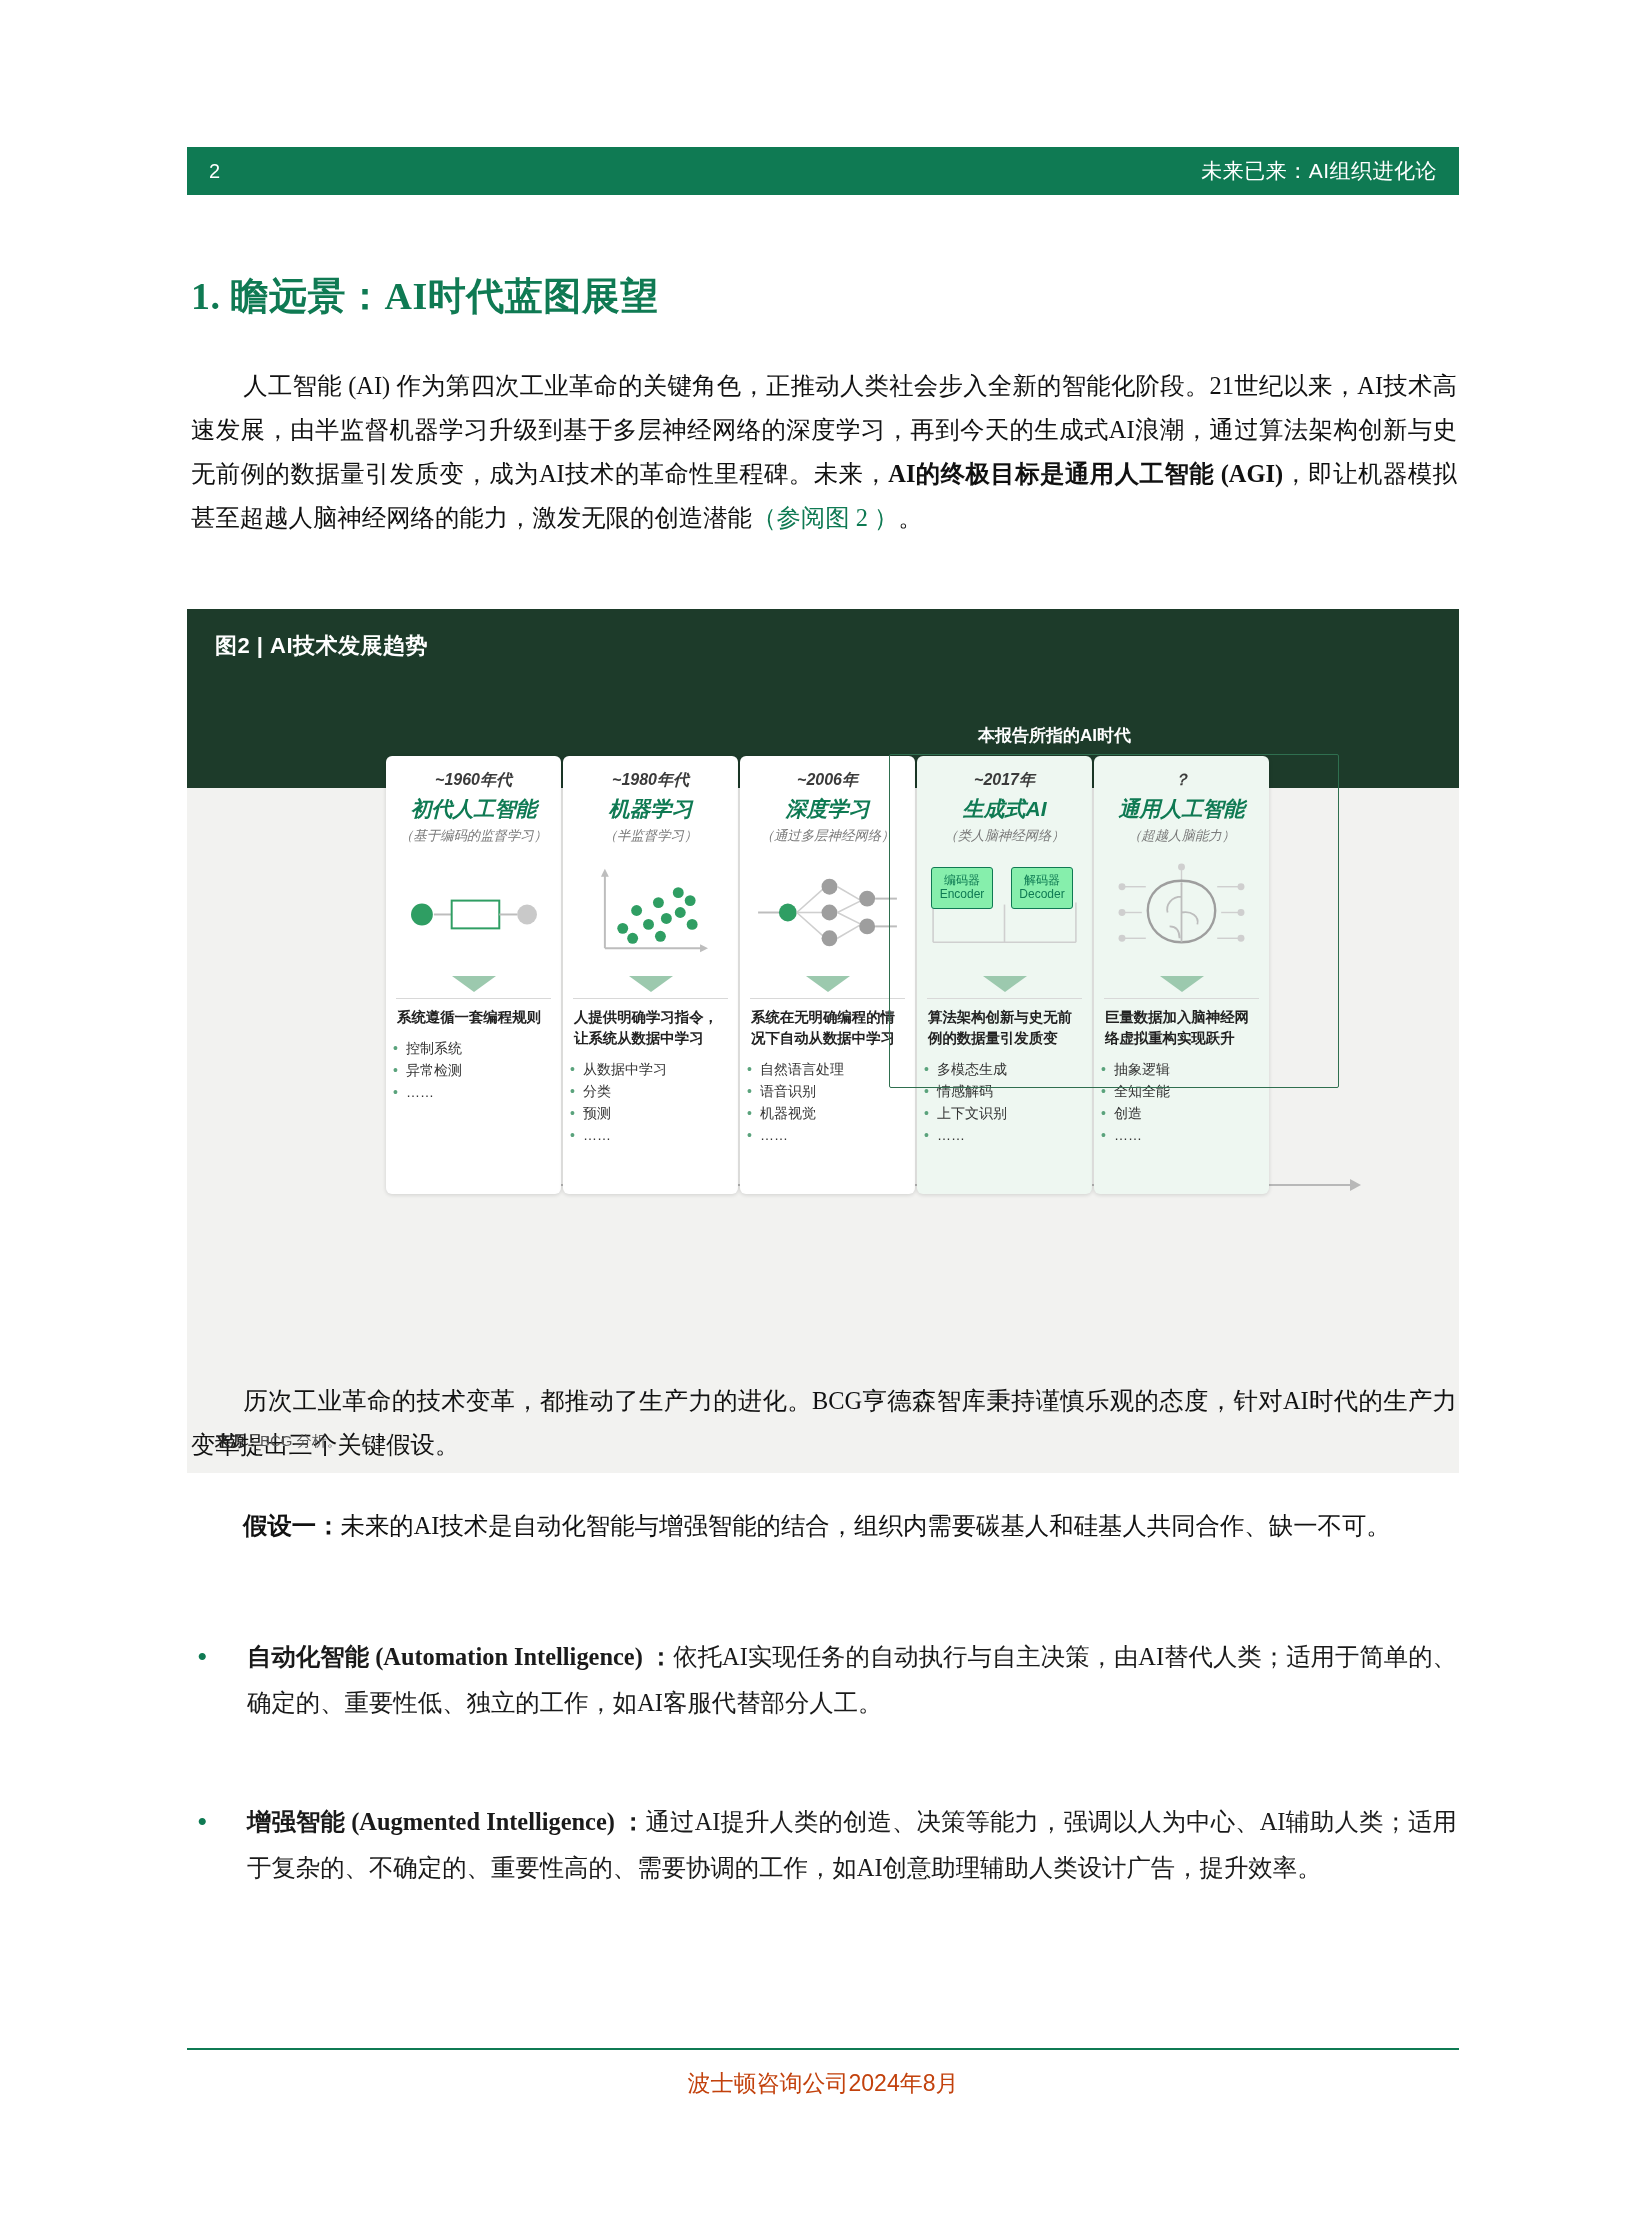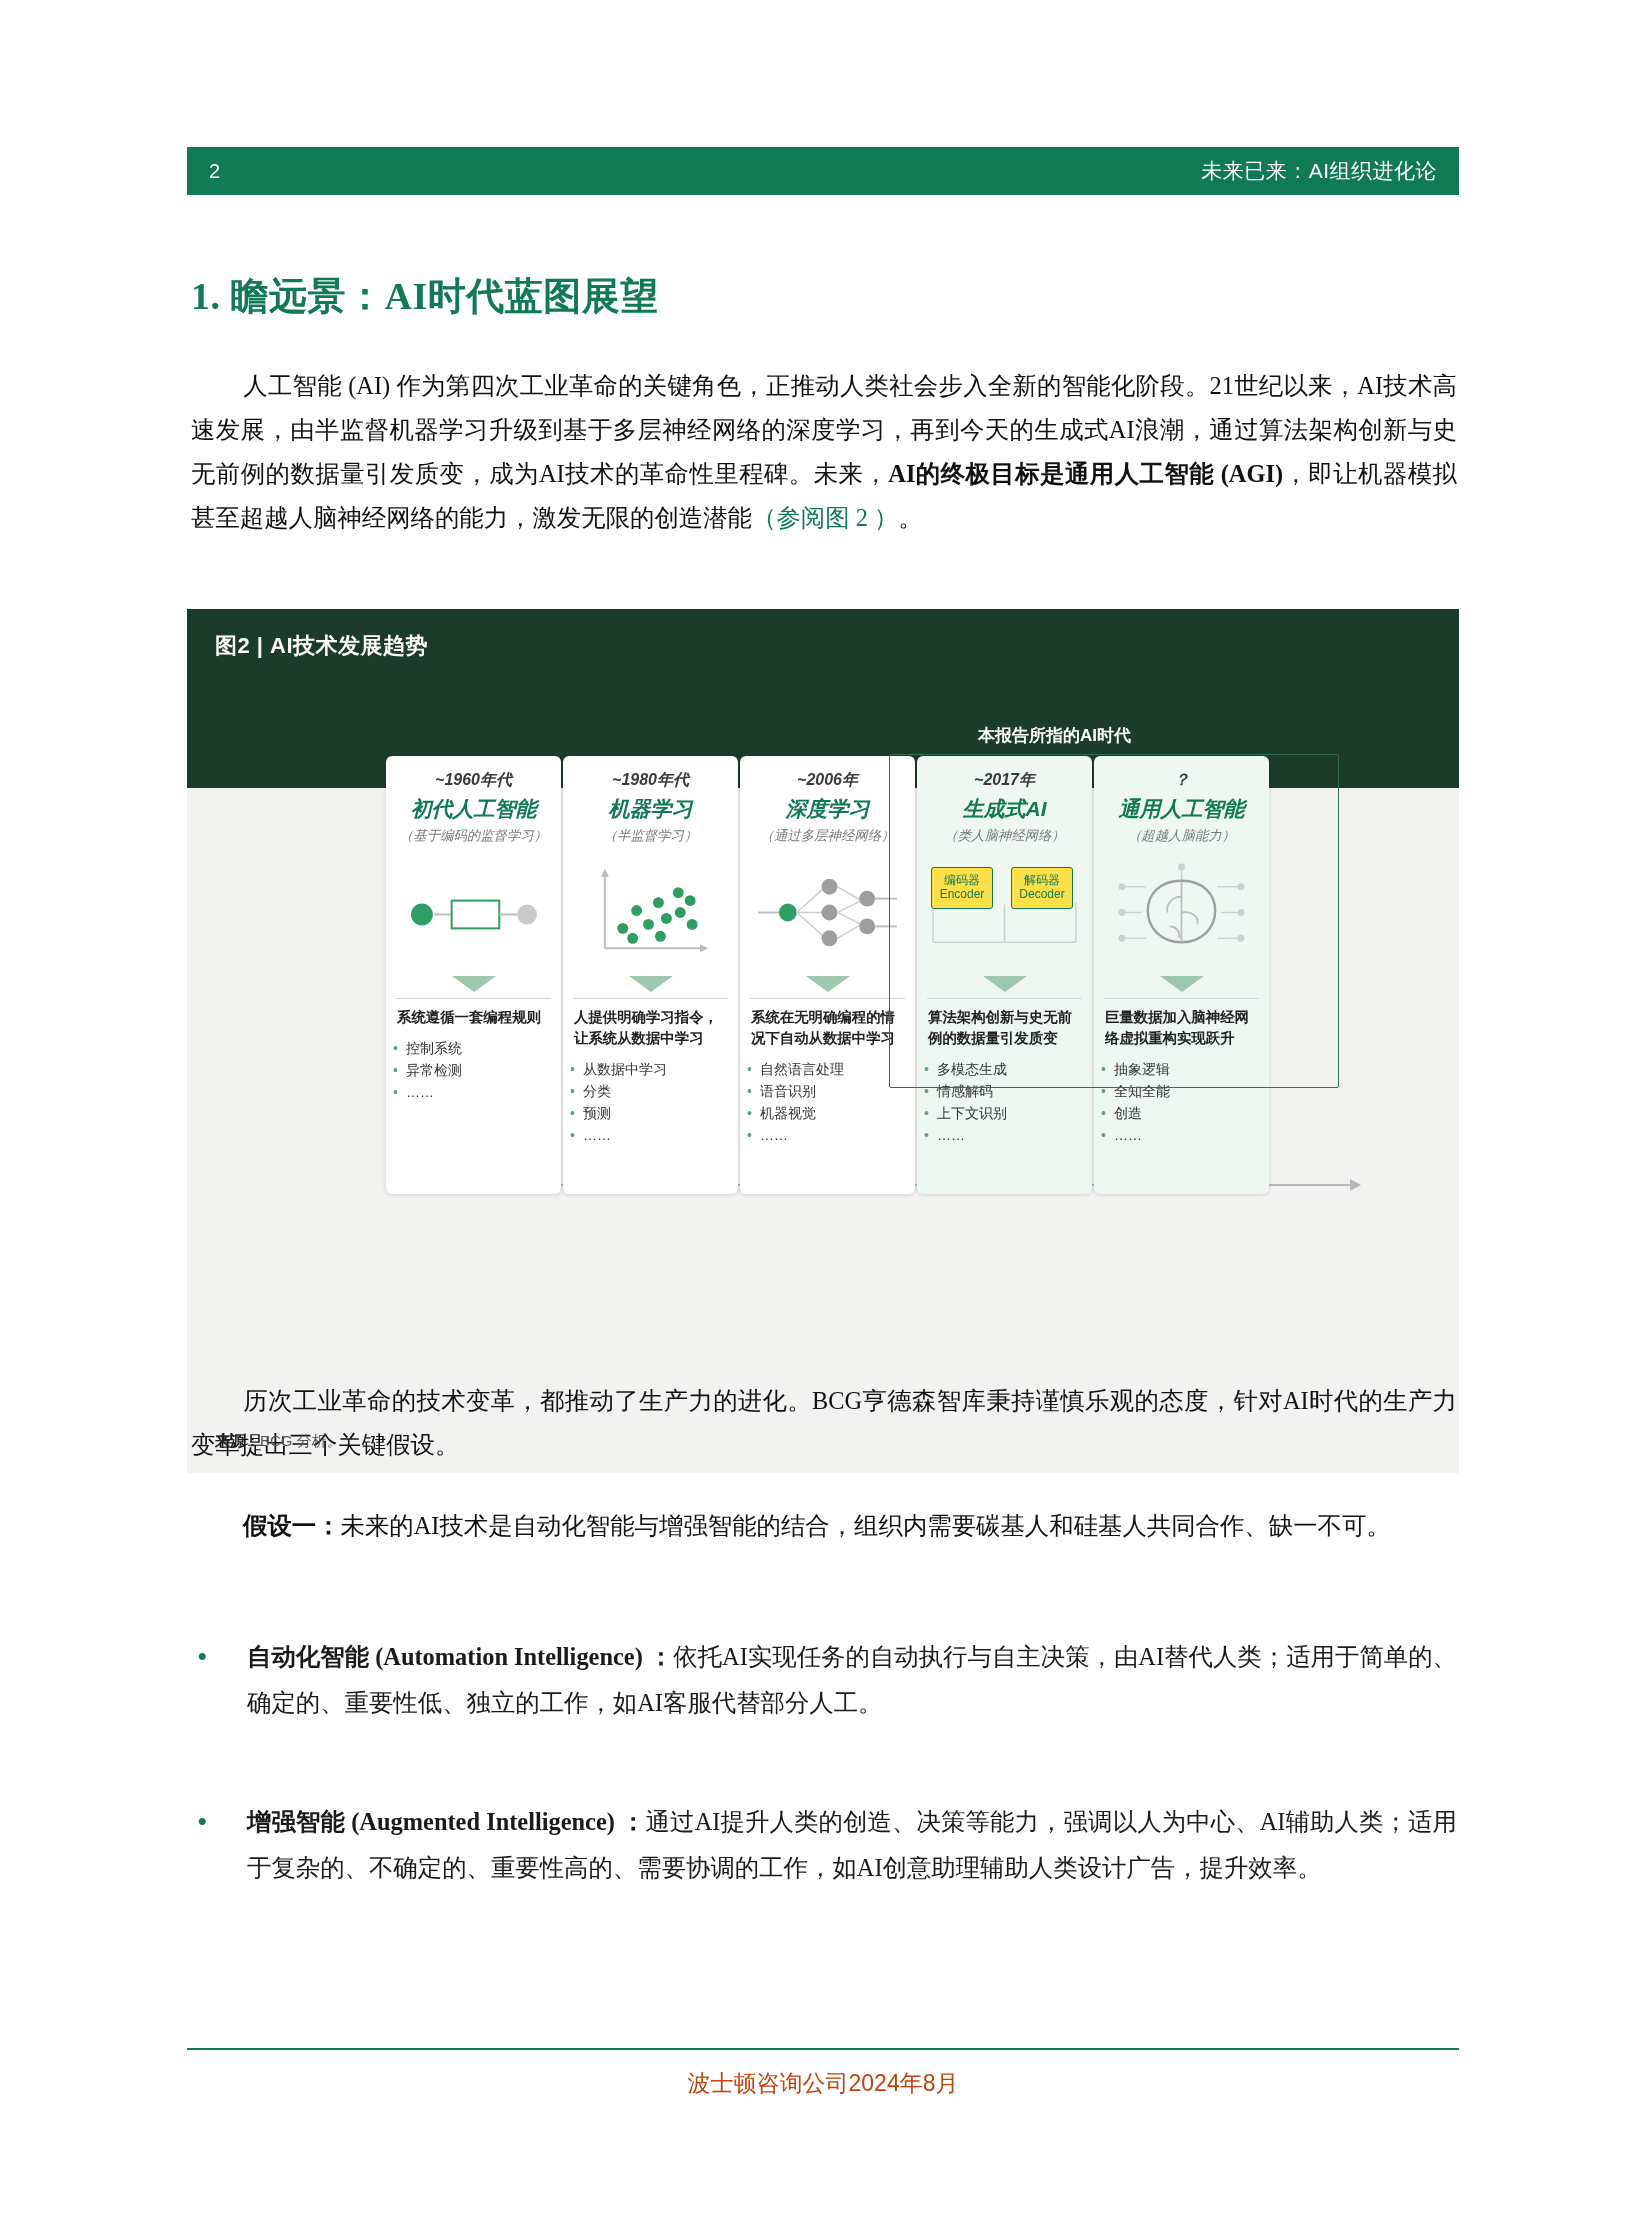--- a/index.html
+++ b/index.html
@@ -291,21 +291,21 @@
     border-left: 11px solid #b8b8b8;
     border-top: 6px solid transparent;
     border-bottom: 6px solid transparent;
   }
 
   .enc-box {
     position: absolute;
     width: 62px; height: 42px;
     border: 1.4px solid #0f7a53;
     border-radius: 3px;
-    background: #fde047;
+    background: #86efac;
     text-align: center;
     font-family: "Liberation Sans", sans-serif;
     color: #0f7a53;
     font-size: 12px;
     line-height: 14px;
     padding-top: 5px;
   }
 </style>
 </head>
 <body>

